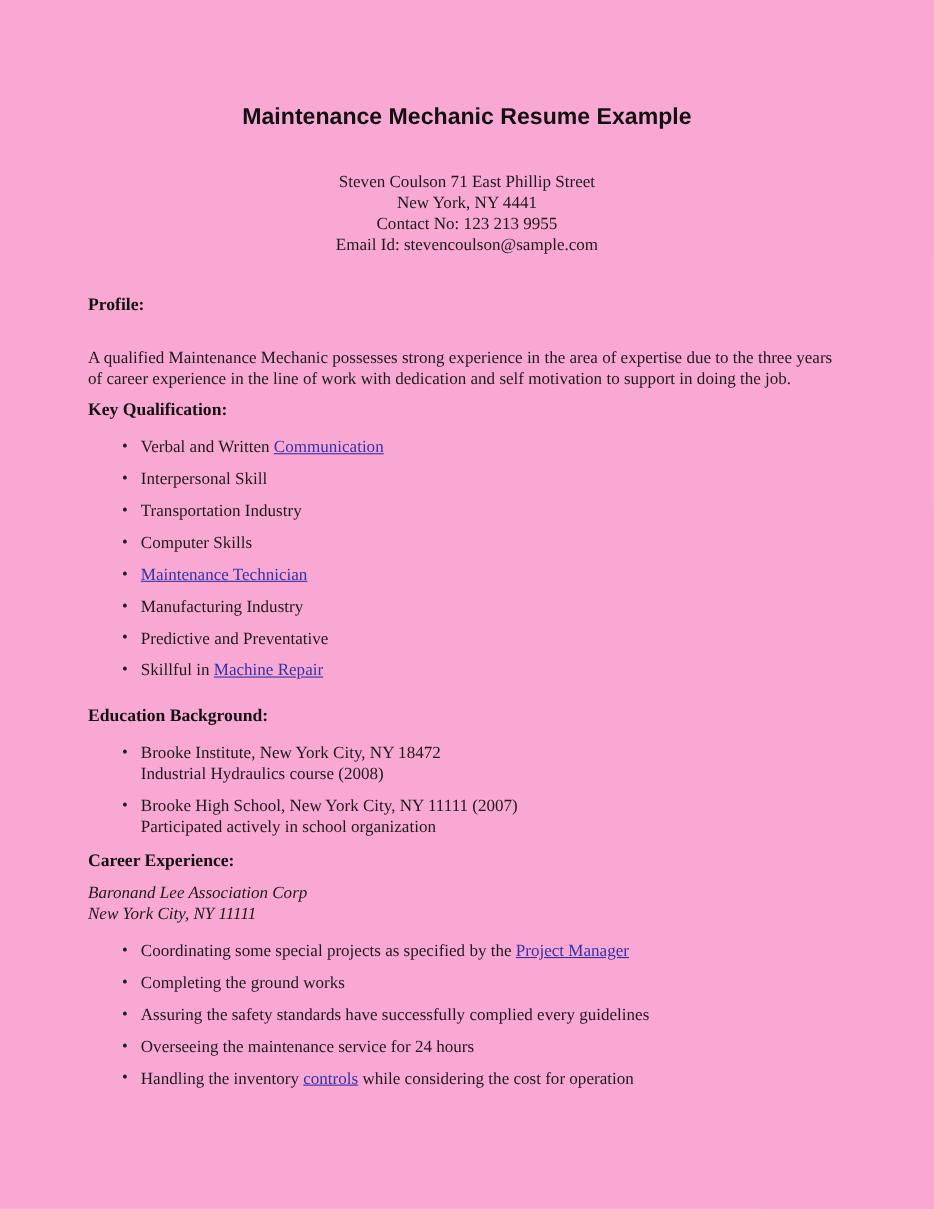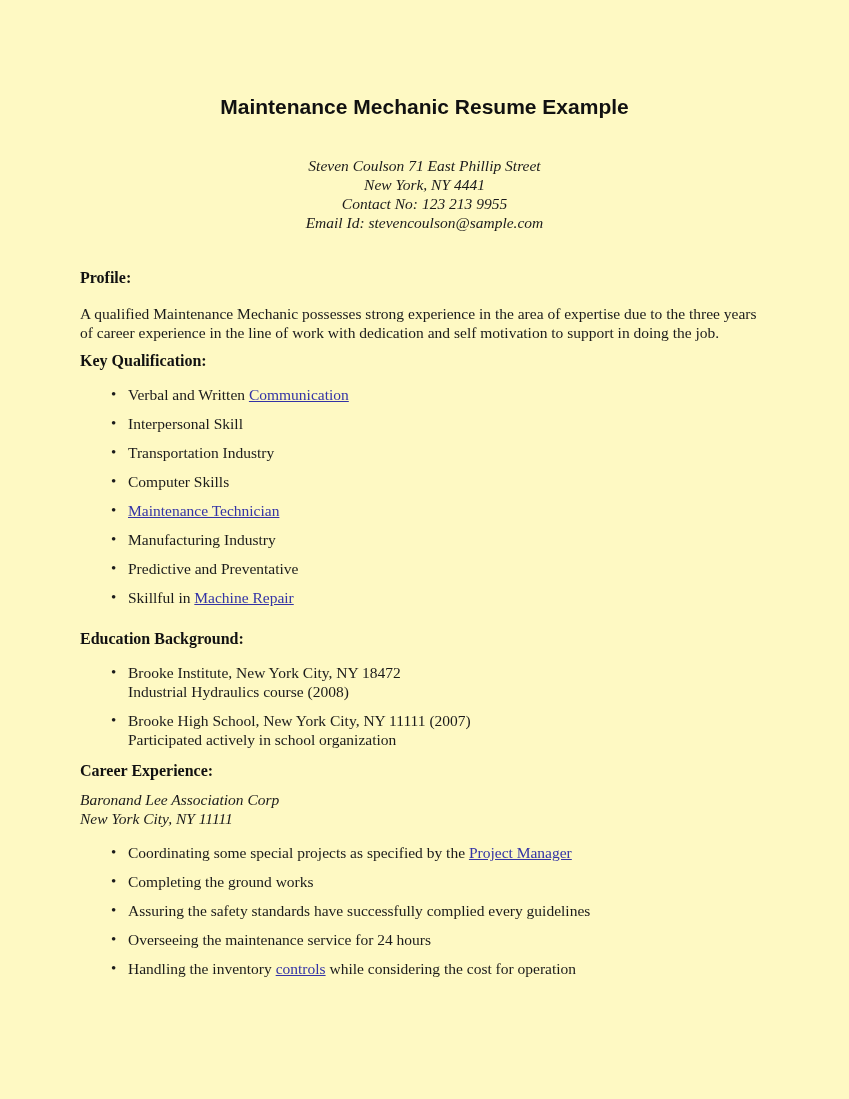--- a/index.html
+++ b/index.html
@@ -1,58 +1,57 @@
 <!DOCTYPE html>
 <html style="--link-color: #3333a6;"><head>
 <meta charset="utf-8">
 <style>
   * { margin: 0; padding: 0; box-sizing: border-box; }
   html, body { background: #ffffff; }
   .page {
     position: relative;
     width: 849px;
     height: 1099px;
-    background: #fef9c3;
+    background: #f9a8d4;
     font-family: "Liberation Serif", serif;
     color: #1b1b1b;
     font-size: 15.5px;
     overflow: hidden;
   }
   .doc-title {
     padding-top: 94px;
     text-align: center;
     font-family: "Liberation Sans", sans-serif;
     font-weight: bold;
     font-size: 21px;
     line-height: 25px;
     color: #111111;
   }
   .contact-block {
     margin-top: 37px;
     text-align: center;
     line-height: 19px;
     font-size: 15.5px;
-    font-style: italic;
   }
   .content {
     margin: 0 80px 0 80px;
     width: 692px;
   }
   .section-heading {
     font-size: 16px;
     font-weight: bold;
     line-height: 20px;
     color: #111111;
   }
   .h-profile   { margin-top: 36px; }
   .h-keyqual   { margin-top: 8px; }
   .h-education { margin-top: 22px; }
   .h-career    { margin-top: 12px; }
   .body-paragraph {
-    margin-top: 16px;
+    margin-top: 28px;
     line-height: 19.4px;
   }
   ul.bullet-list {
     margin-top: 14px;
     list-style: none;
   }
   ul.bullet-list li {
     position: relative;
     padding-left: 48px;
     line-height: 19px;

